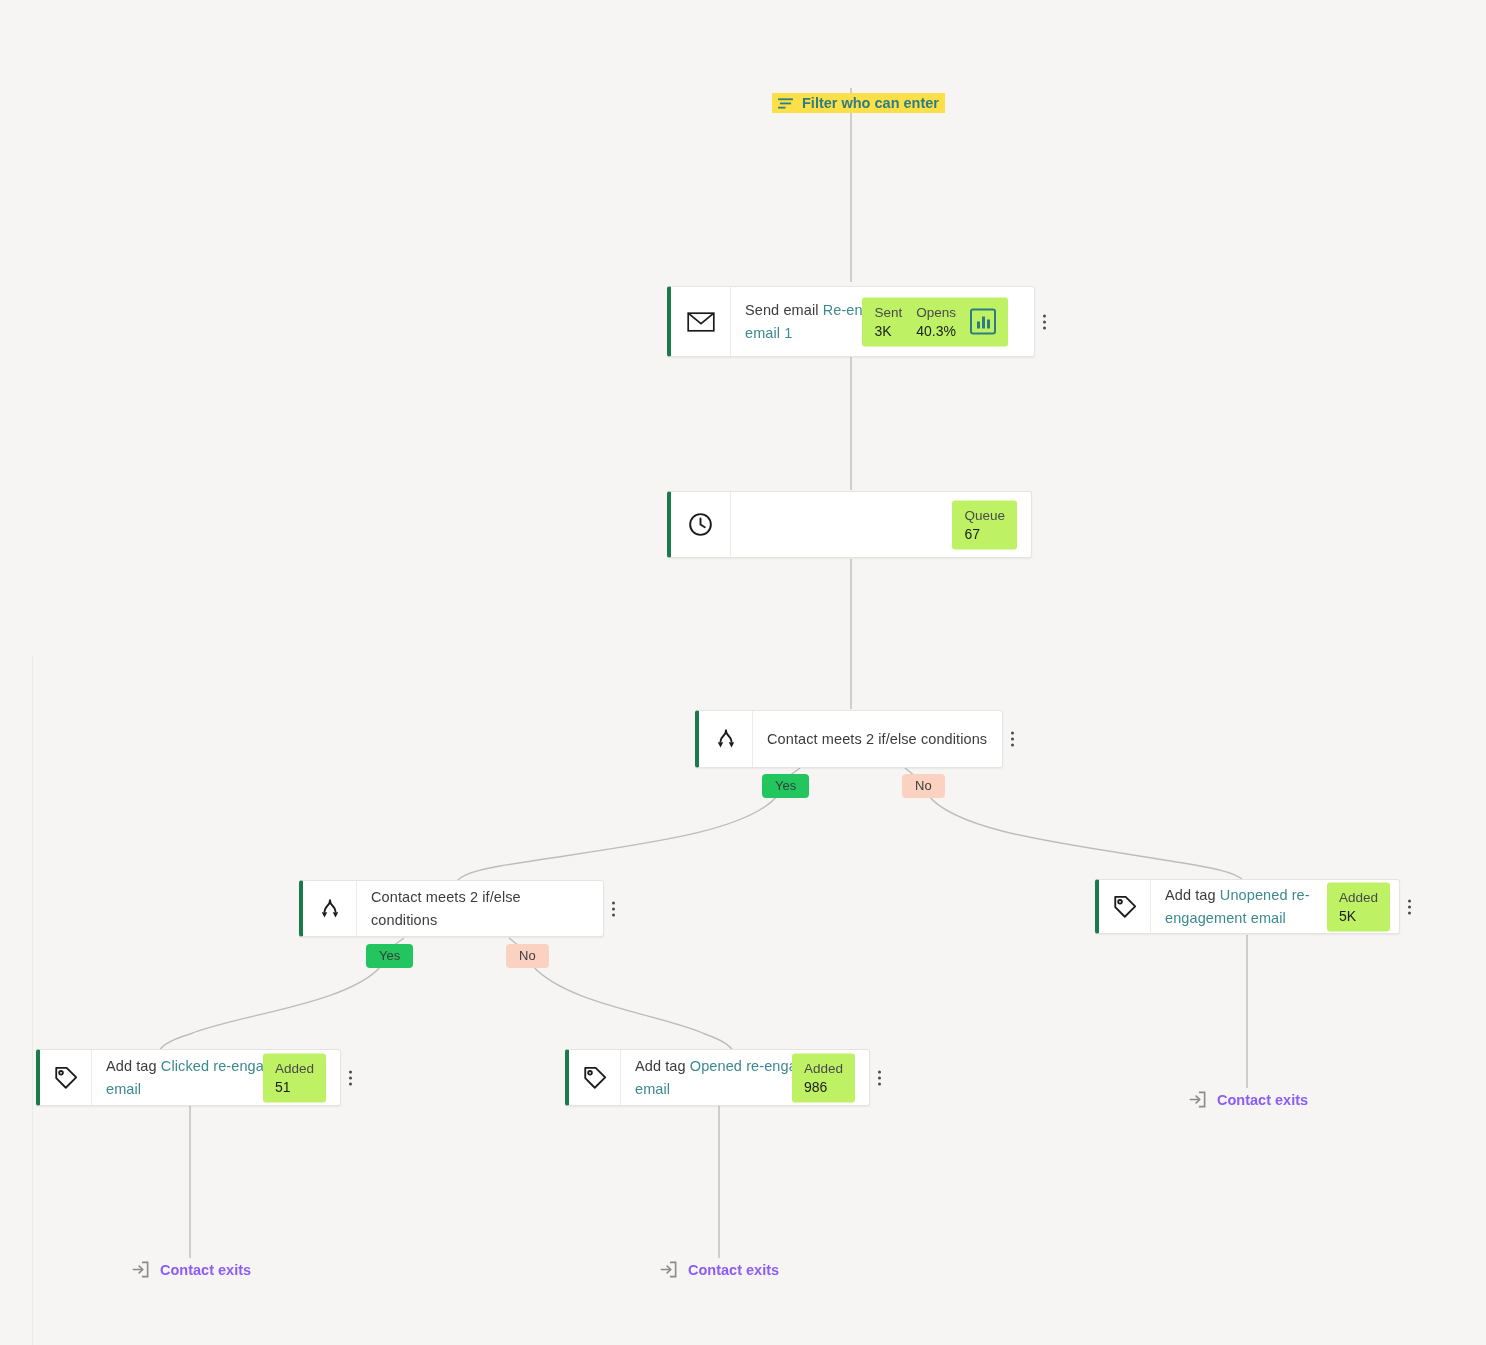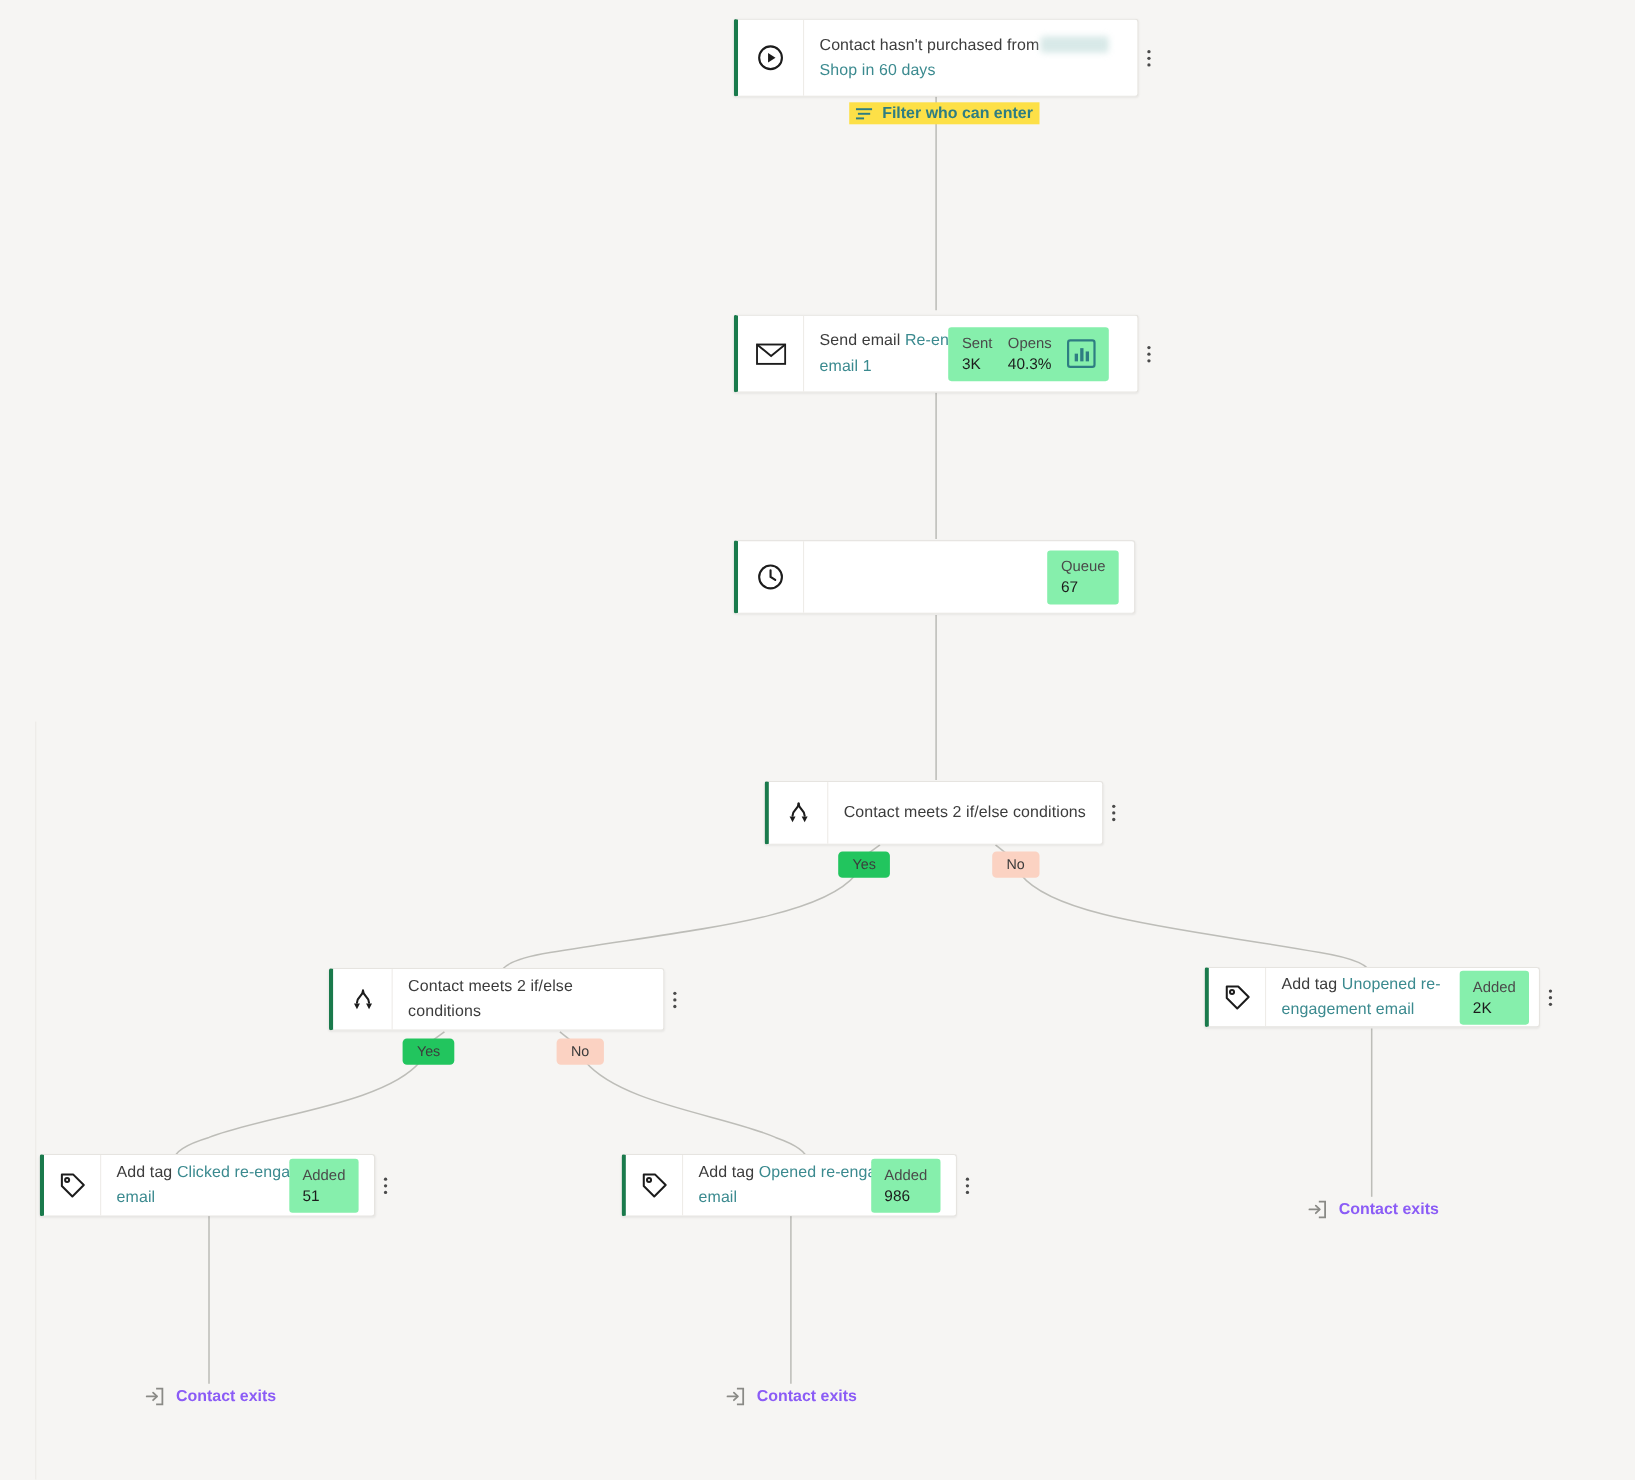--- a/index.html
+++ b/index.html
@@ -81,21 +81,21 @@
   .kebab i {
     display: block;
     width: 3px; height: 3px;
     border-radius: 50%;
     background: #4a4a4a;
   }
 
   
   .stats {
     position: absolute;
-    background: #86efac;
+    background: #bef264;
     border-radius: 3px;
     display: flex;
     align-items: center;
     padding: 7px 12px;
     gap: 14px;
   }
   .stat-col {
     display: flex;
     flex-direction: column;
     align-items: flex-start;
@@ -211,39 +211,20 @@
       <path d="M532,965 C565,1004 660,1014 705,1034 C722,1040 734,1047 734,1055"></path>
 
       <path d="M190,1105 L190,1258"></path>
 
       <path d="M719,1105 L719,1258"></path>
 
       <path d="M1247,935 L1247,1088"></path>
     </g>
   </svg>
 
-  <div class="node" style="left:667px; top:17px; width:368px; height:71px;">
-    <div class="node-icon">
-      <svg width="27" height="27" viewBox="0 0 24 24" fill="none" stroke="#1c1c1c" stroke-width="1.7">
-        <circle cx="12" cy="12" r="9.2"></circle>
-        <path d="M10 8.2 L16 12 L10 15.8 Z" fill="#1c1c1c" stroke="none"></path>
-      </svg>
-    </div>
-    <div class="node-body">
-      <div class="node-text">
-        <span>Contact hasn't purchased from</span><span class="redacted"></span><br>
-        <span class="link">Shop in 60 days</span>
-      </div>
-      <div class="kebab">
-          <i></i>
-          <i></i>
-          <i></i>
-        </div>
-    </div>
-  </div>
 
   <div class="filter-link" style="left:772px; top:93px;">
     <svg width="15" height="13" viewBox="0 0 16 14">
       <rect x="0" y="1.5" width="16" height="1.9" fill="#2e7d82"></rect>
       <rect x="2" y="6" width="12" height="1.9" fill="#2e7d82"></rect>
       <rect x="0" y="10.5" width="8" height="1.9" fill="#2e7d82"></rect>
     </svg>
     <span>Filter who can enter</span>
   </div>
 
@@ -353,21 +334,21 @@
       </div>
       <div class="kebab">
           <i></i>
           <i></i>
           <i></i>
         </div>
     </div>
     <div class="stats" style="right:9px; top:50%; transform:translateY(-50%);">
       <div class="stat-col">
         <span class="stat-label">Added</span>
-        <span class="stat-value">2K</span>
+        <span class="stat-value">5K</span>
       </div>
     </div>
   </div>
 
   <div class="node" style="left:36px; top:1049px; width:305px; height:57px;">
     <div class="node-icon" style="width:52px;min-width:52px;">
       <svg width="26" height="26" viewBox="0 0 24 24" fill="none" stroke="#1c1c1c" stroke-width="1.7">
         <path d="M12.6 2.6 L21.4 11.4 L11.8 21 L3 12.2 L3 2.6 Z" stroke-linejoin="round"></path>
         <circle cx="7.4" cy="7.2" r="1.7"></circle>
       </svg>

